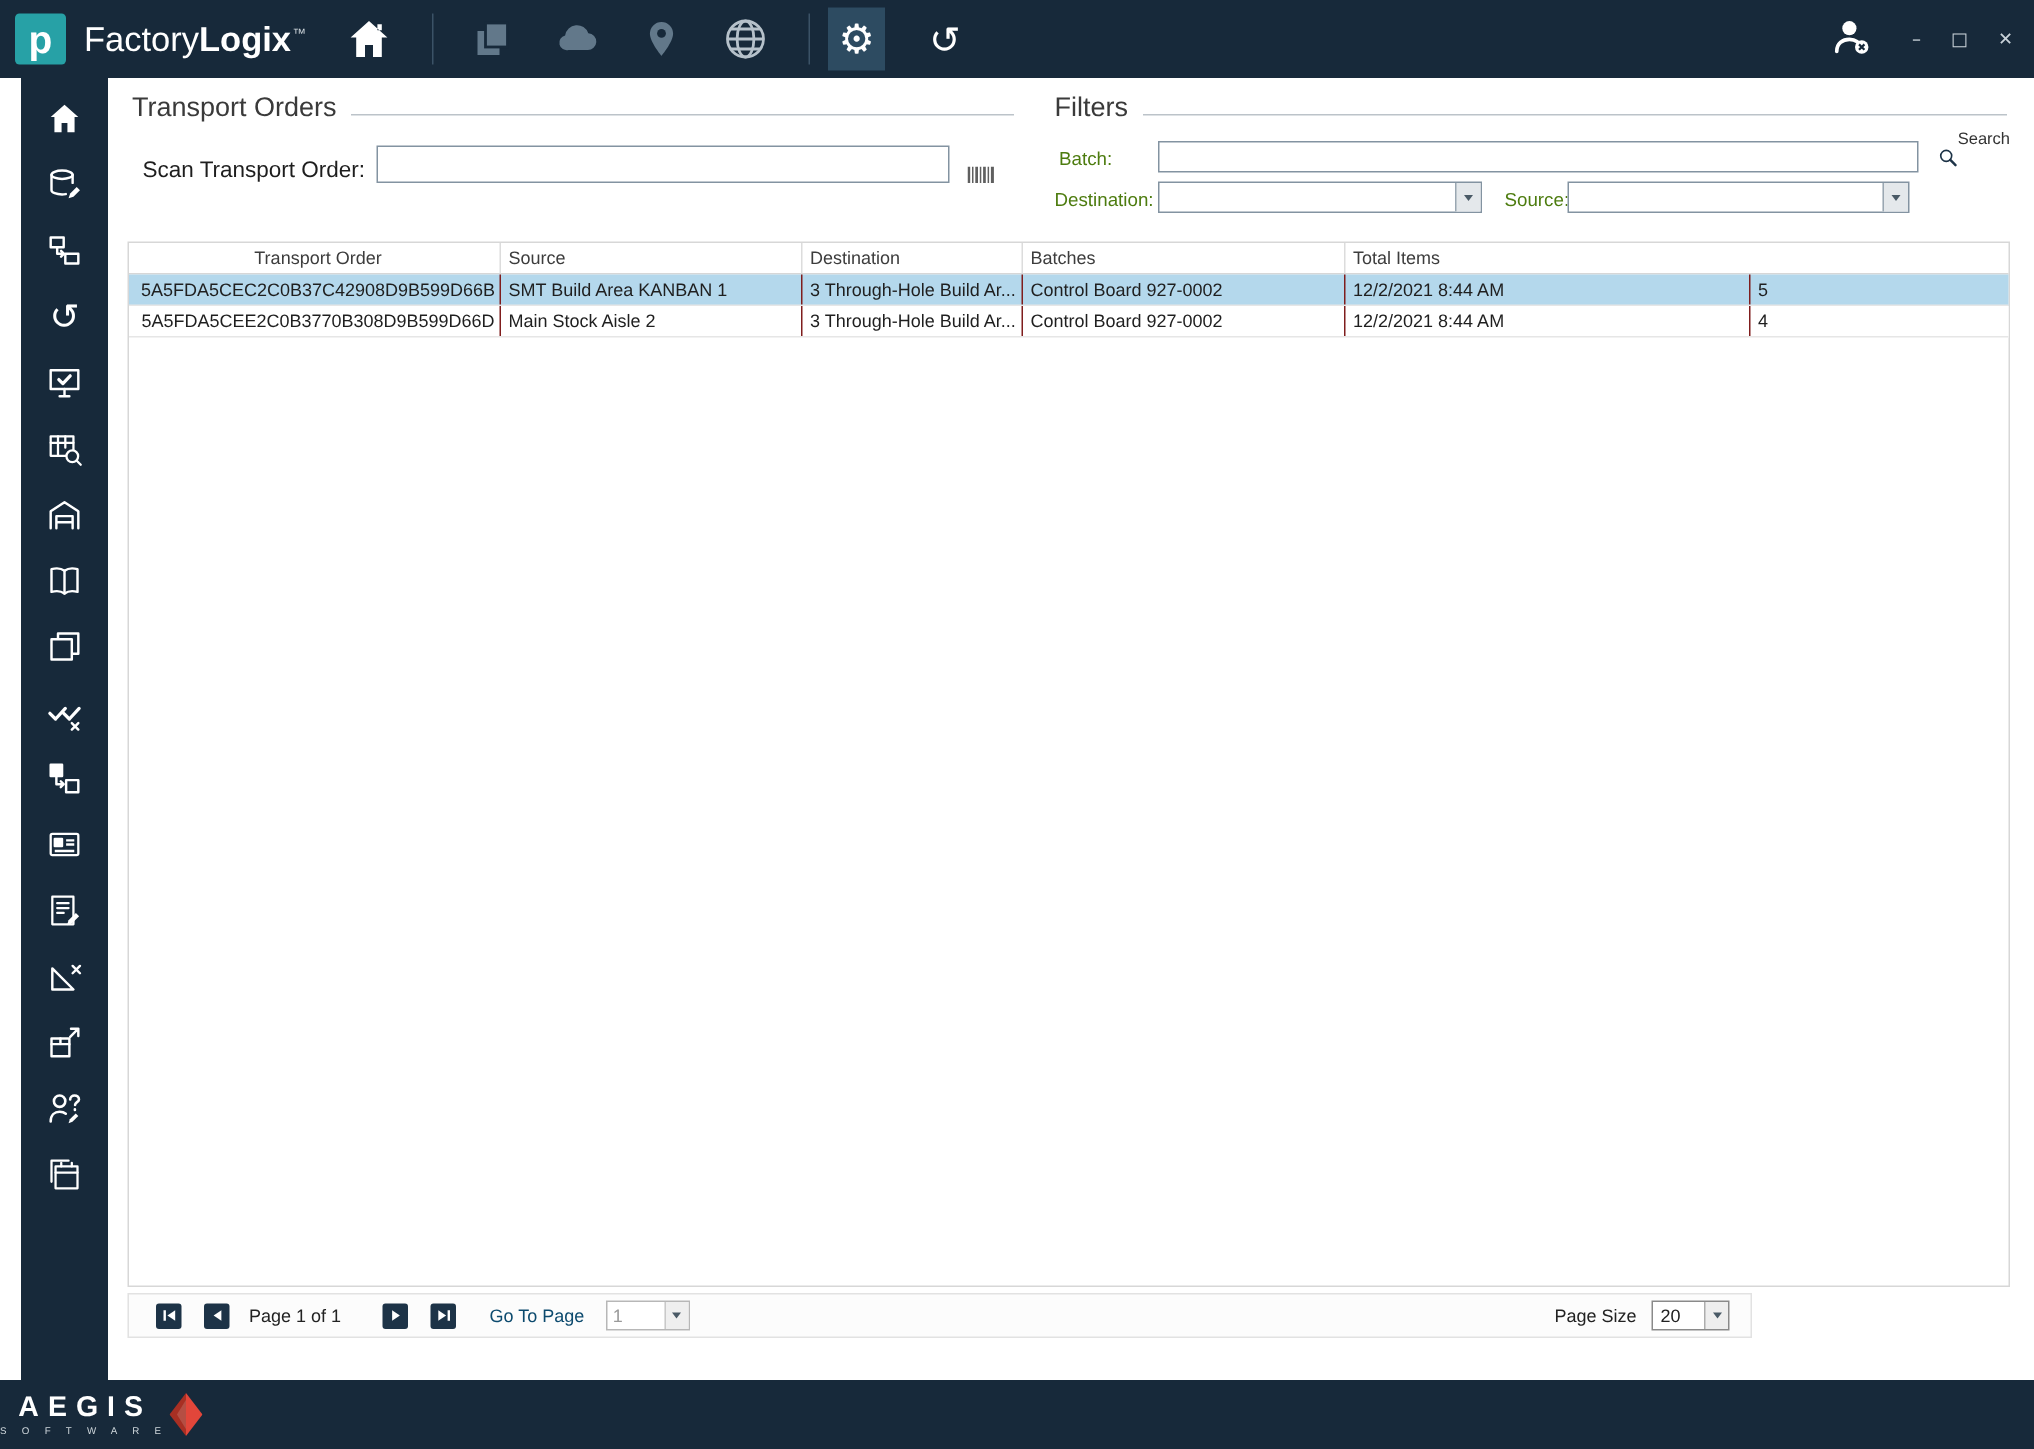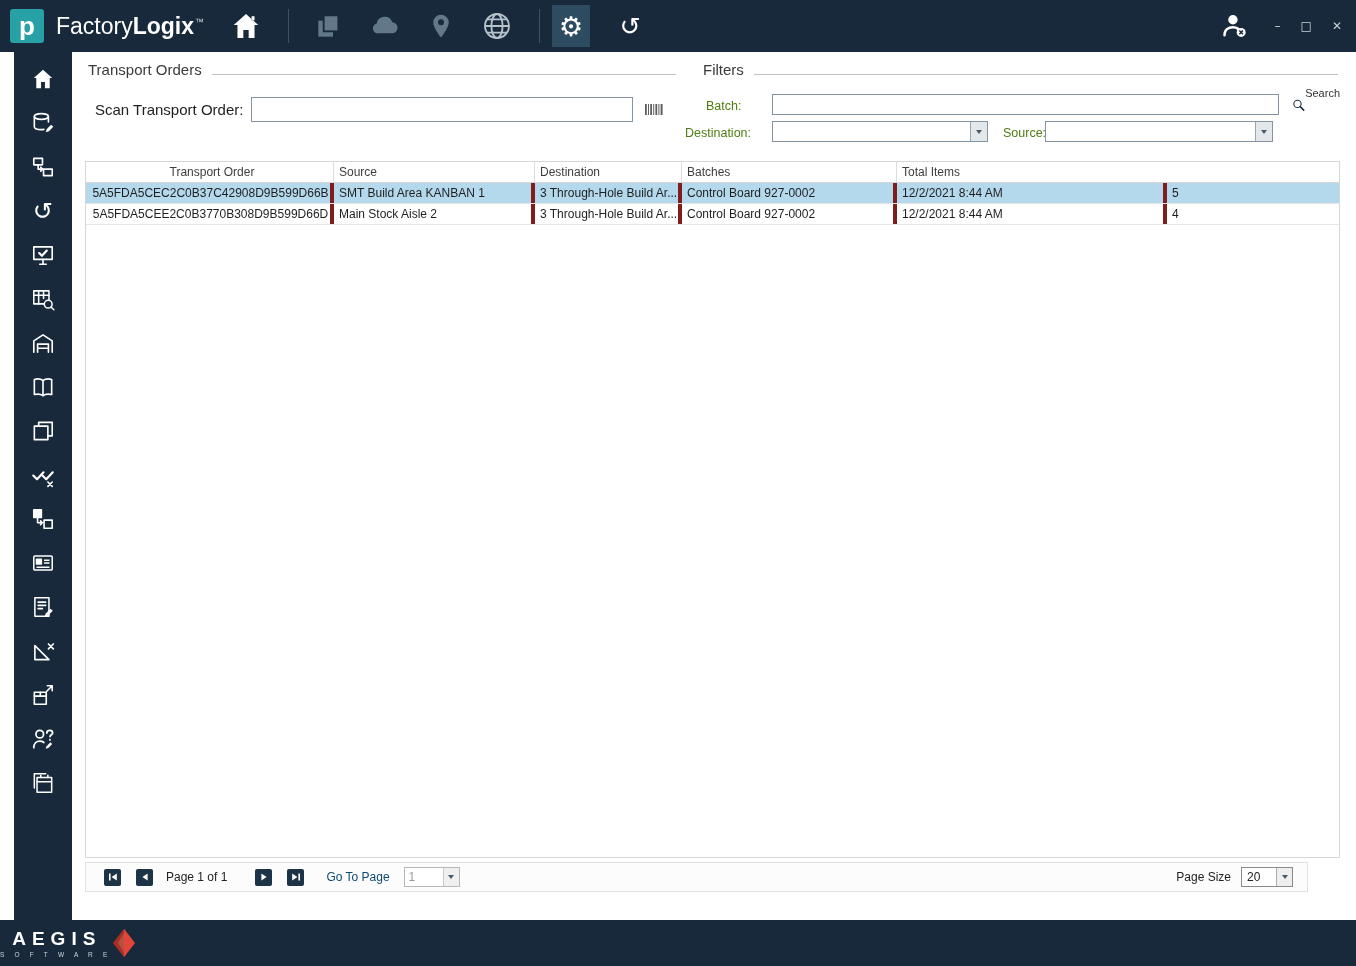--- a/index.html
+++ b/index.html
@@ -34,34 +34,34 @@
     background:#17293a; display:flex; flex-direction:column; align-items:center;
     padding-top:14px; gap:18px; }
   .side-icon { width:26px; height:26px; display:flex; align-items:center; justify-content:center; cursor:pointer; flex:0 0 auto; }
   .side-icon svg { width:26px; height:26px; }
   .side-icon .glyph { font-size:24px; }
 
   
   .sec-head { position:absolute; display:flex; align-items:center; }
   .sec-head.to { left:88px; top:61px; width:588px; }
   .sec-head.fl { left:703px; top:61px; width:635px; }
-  .sec-title { font-size:15px; color:#3a3a3a; white-space:nowrap; }
+  .sec-title { font-size:18px; color:#3a3a3a; white-space:nowrap; }
   .sec-line { flex:1; height:1px; background:#bcc3c9; margin-left:10px; margin-top:10px; }
 
   
-  .scan-row { position:absolute; left:95px; top:96px; height:26px; display:flex; align-items:center; }
+  .scan-row { position:absolute; left:95px; top:96px; height:26px; display:flex; align-items:flex-end; }
   .scan-label { font-size:15px; color:#1e1e1e; white-space:nowrap; }
   .scan-input { margin-left:8px; width:382px; height:25px; border:1px solid #8393a1;
     padding:0 5px; font-size:13px; font-family:inherit; outline:none; }
   .barcode { margin-left:12px; display:flex; align-items:center; }
 
   
   .flt-label { position:absolute; font-size:12.5px; color:#4d7c0f; white-space:nowrap; }
   .lbl-batch { left:706px; top:99px; }
-  .lbl-dest  { left:685px; top:126px;text-align:center; }
+  .lbl-dest  { left:703px; top:126px;text-align:center; }
   .lbl-src   { left:1003px; top:126px; }
   .batch-input { position:absolute; left:772px; top:94px; width:507px; height:21px;
     border:1px solid #8393a1; padding:0 4px; font-size:12px; font-family:inherit; outline:none; }
   .combo { position:absolute; height:21px; border:1px solid #8393a1; background:#fff; display:flex; cursor:pointer; }
   .combo .val { flex:1; font-size:12px; color:#222; padding:2px 4px; overflow:hidden; white-space:nowrap; }
   .combo .dd { width:17px; border-left:1px solid #9aa7b2; background:#e4e8eb; display:flex; align-items:center; justify-content:center; }
   .dd-arrow { width:0; height:0; border-left:3.5px solid transparent; border-right:3.5px solid transparent; border-top:4.5px solid #4a5a66; }
   .combo.dest { left:772px; top:121px; width:216px; }
   .combo.src  { left:1045px; top:121px; width:228px; }
   .search-btn { position:absolute; left:1292px; top:87px; width:48px; height:54px;
@@ -69,27 +69,27 @@
   .search-btn .lbl { font-size:11px; color:#333; margin-top:0; }
 
   
   .grid { position:absolute; left:85px; top:161px; width:1255px; height:697px;
     border:1px solid #d7d7d7; background:#fff; }
   .g-head { display:flex; height:21px; border-bottom:1px solid #d7d7d7; }
   .g-head .cell { font-size:12px; color:#3d3d3d; line-height:20px; padding-left:5px;
     border-right:1px solid #dcdcdc; overflow:hidden; white-space:nowrap; cursor:pointer; }
   .g-row { display:flex; height:21px; border-bottom:1px solid #e6e6e6; cursor:pointer; background:#fff; }
   .g-row .cell { font-size:12px; color:#1f1f1f; line-height:20px; padding-left:5px;
-    border-right:4px solid #7f1d1d; overflow:hidden; white-space:nowrap; }
+    border-right:1px solid #7f1d1d; overflow:hidden; white-space:nowrap; }
   .g-row.selected { background:#b4d8ec; }
   .c0 { width:248px;text-align:center; } .c1 { width:201px; } .c2 { width:147px; }
   .c3 { width:215px; } .c4 { width:270px; } .c5 { flex:1; border-right:none !important; }
 
   
-  .pager { position:absolute; left:85px; top:862px; width:1223px; height:30px;
+  .pager { position:absolute; left:85px; top:862px; width:1083px; height:30px;
     border:1px solid #e2e2e2; background:#fcfcfc; display:flex; align-items:center; padding:12px 12px; }
   .pbtn { width:17px; height:17px; background:#1d3347; border-radius:2px;
     display:flex; align-items:center; justify-content:center; margin-left:15px; cursor:pointer; flex:0 0 auto; }
   .pbtn.first { margin-left:6px; }
   .pbtn svg { width:12px; height:12px; }
   .pager-text { font-size:12px; color:#222; margin:0 13px; white-space:nowrap; }
   .goto-label { font-size:12px; color:#0c4a6e; margin-left:22px; white-space:nowrap; }
   .goto-box { margin-left:14px; width:56px; height:20px; border:1px solid #b7b7b7; display:flex; background:#fff; }
   .goto-box input { flex:1; min-width:0; border:none; outline:none; font-size:12px; color:#9a9a9a;
     padding:0 4px; font-family:inherit; background:transparent; }

